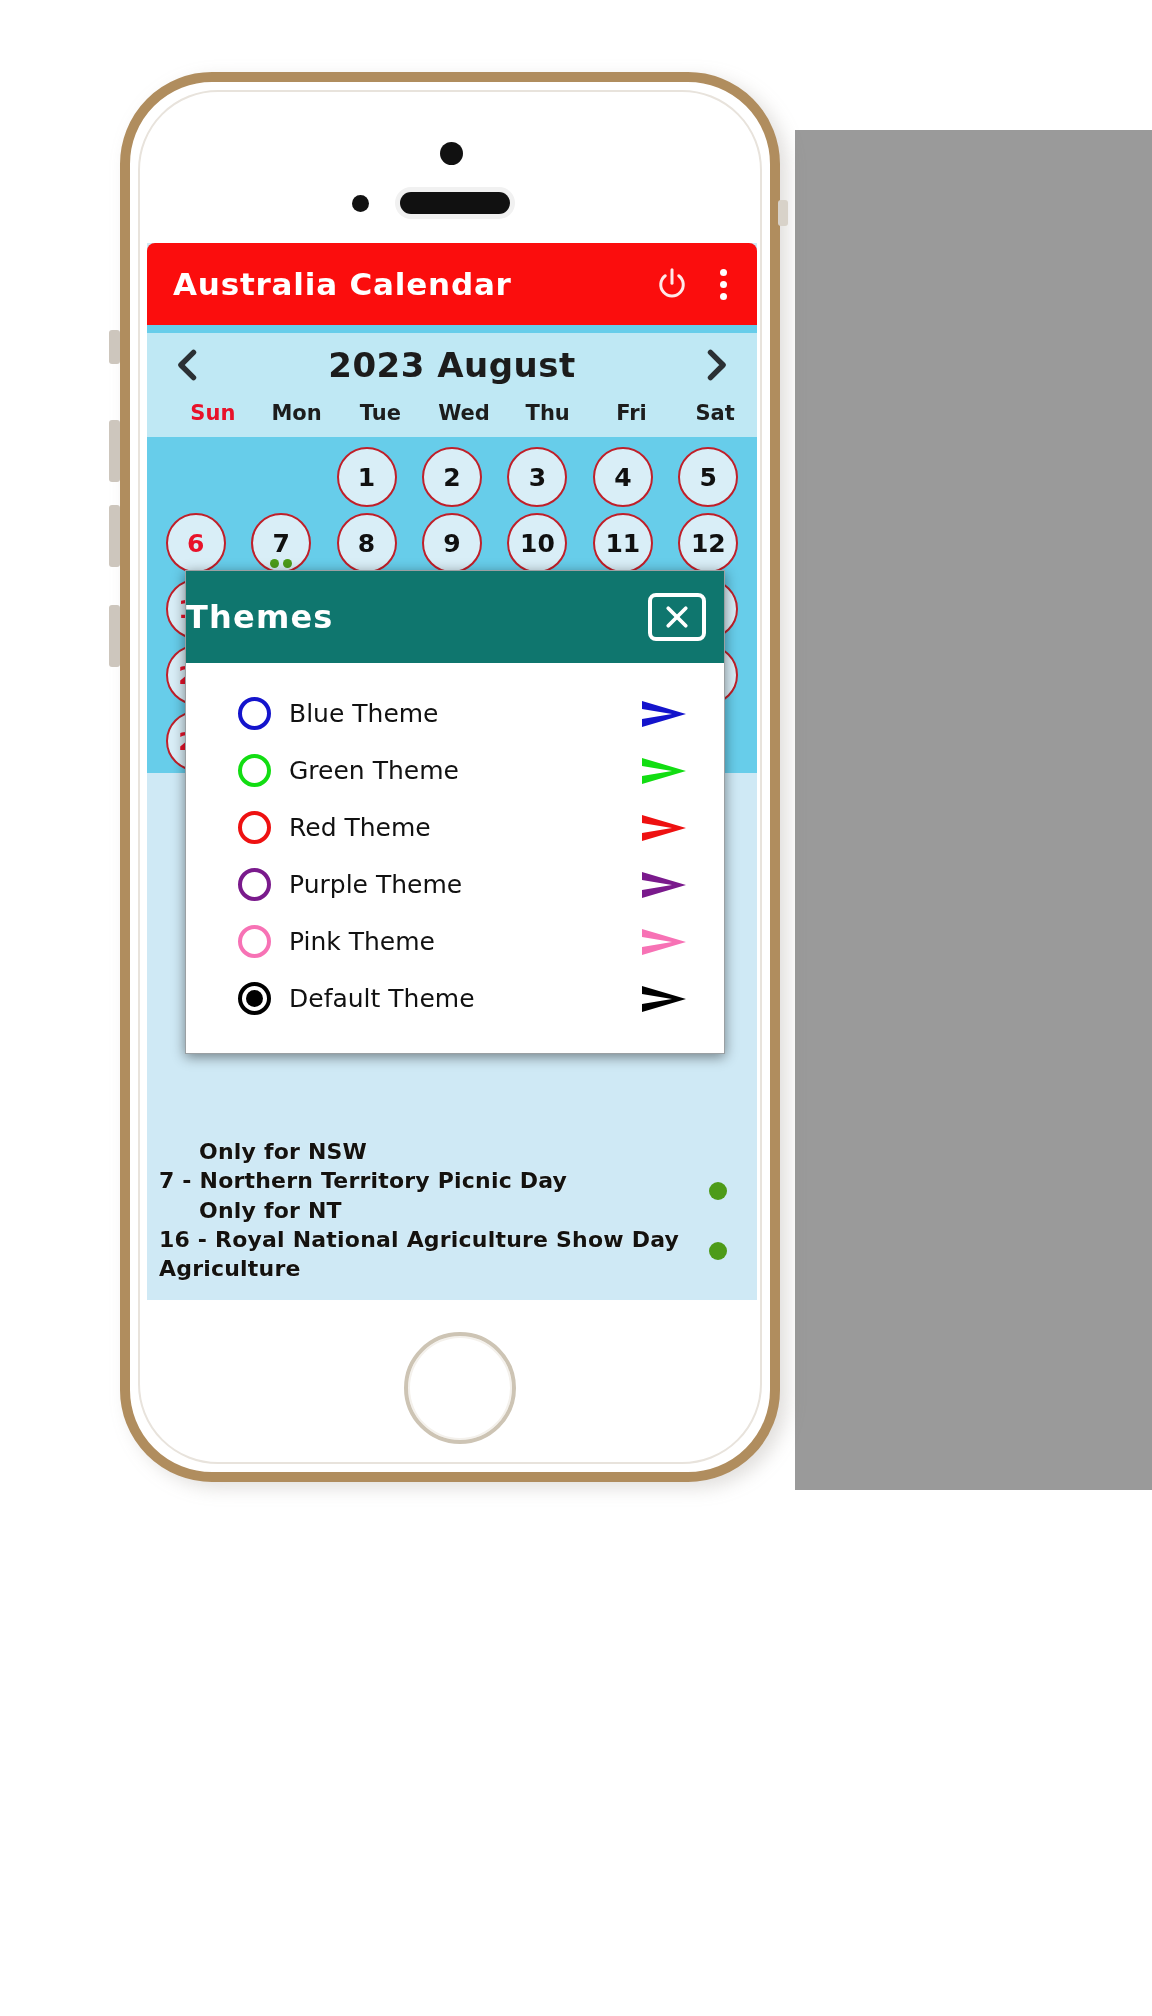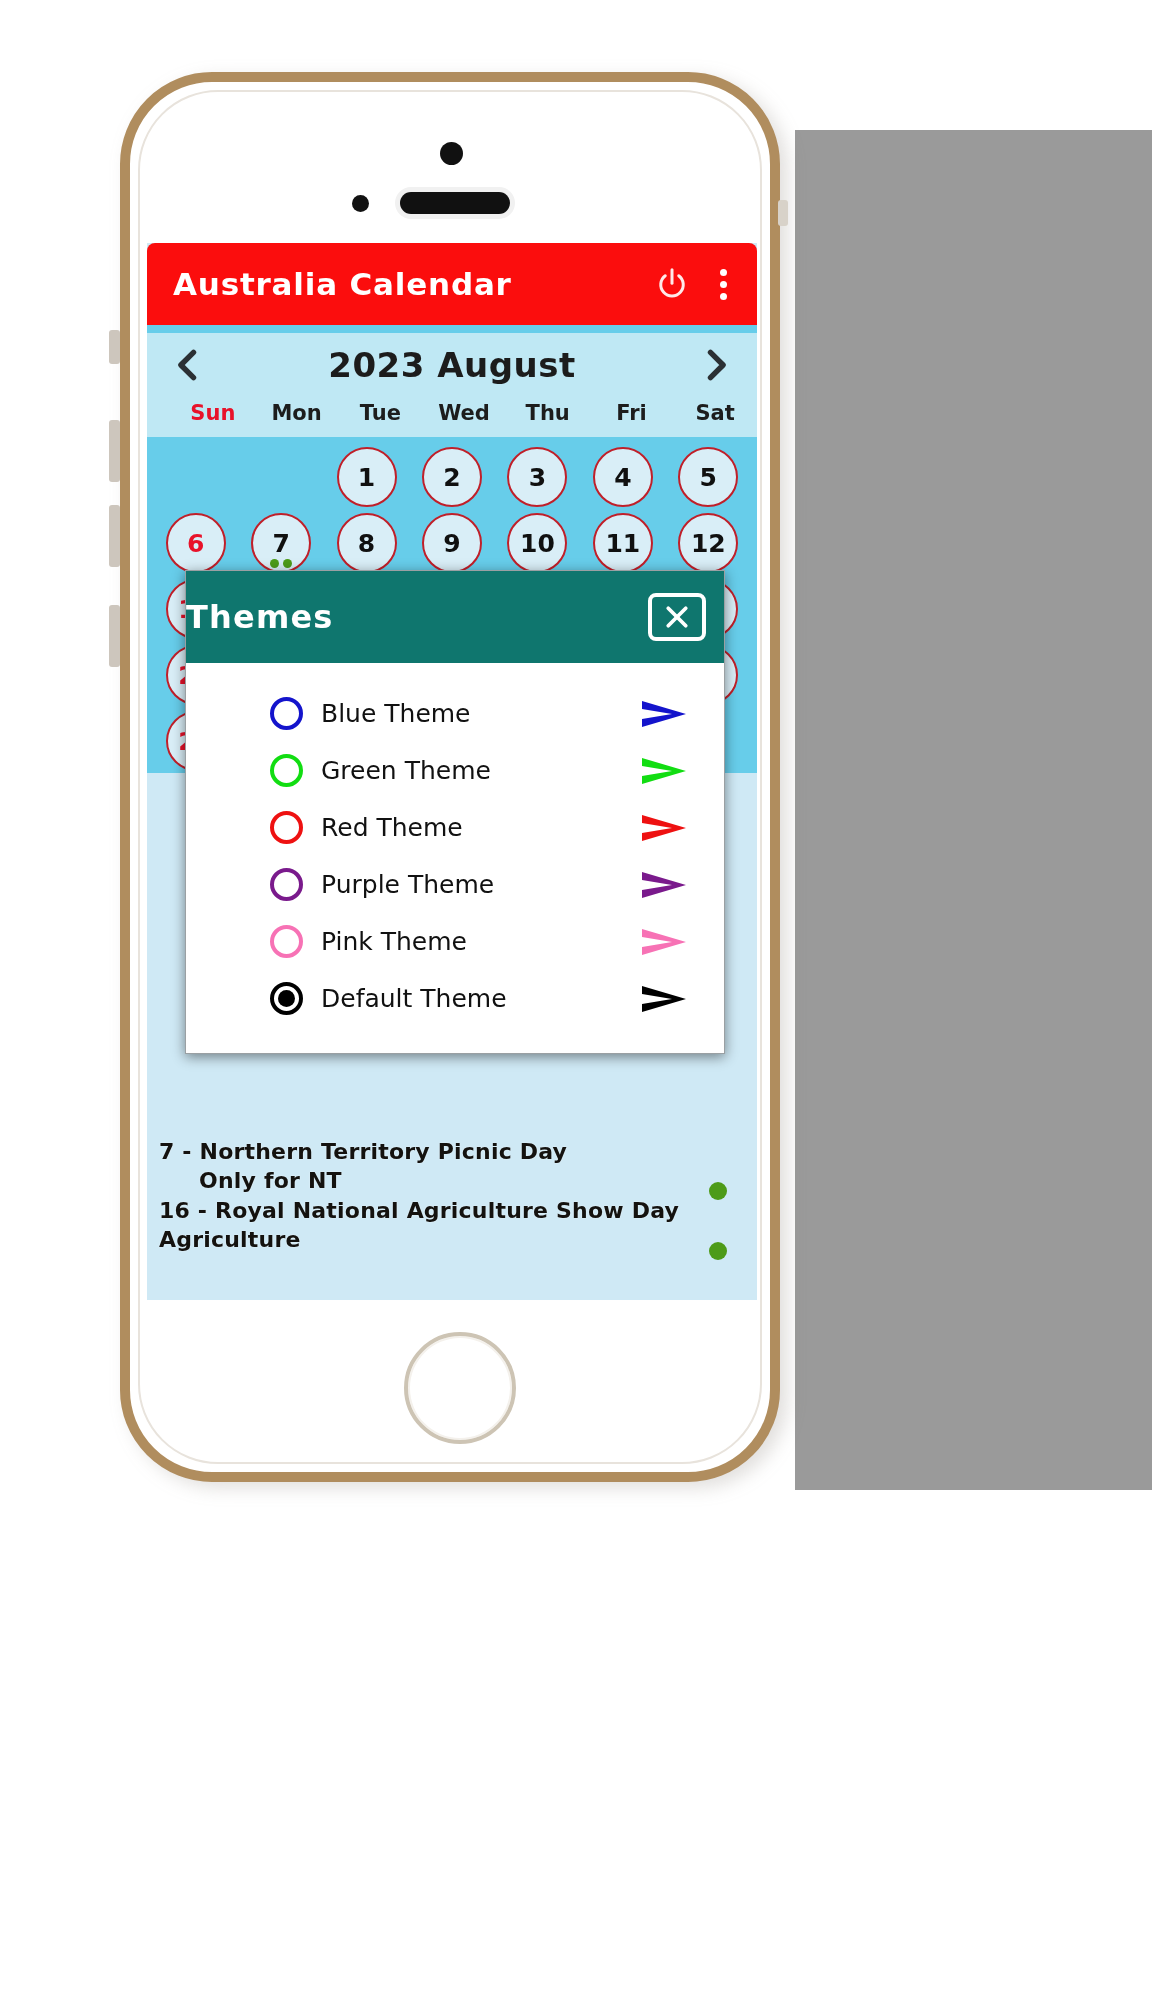--- a/index.html
+++ b/index.html
@@ -297,21 +297,20 @@
     display: flex;
     align-items: center;
     justify-content: center;
     cursor: pointer;
   }
   .dialog-close svg { width: 30px; height: 30px; display:block; }
 
   .theme-list {
     padding: 22px 0 26px 0;
     background: #ffffff;
-    margin-left: 32px;
   }
   .theme-row {
     display: flex;
     align-items: center;
     height: 57px;
     padding: 0 34px 0 52px;
     cursor: pointer;
   }
   .radio {
     width: 33px; height: 33px;
@@ -530,20 +529,21 @@
         <div class="tree" style="left:-10px; top:-10px; width:150px; height:230px; background:#5fa84a;"></div>
 
         <div class="tree" style="left:470px; top:-20px; width:160px; height:240px; background:#63ab4e;"></div>
 
       </div>
 
       <div class="side-dot-r" style="left:562px; top:745px; background:#4d9b18;"></div>
       <div class="side-dot-r" style="left:562px; top:805px; background:#4d9b18;"></div>
 
       <div class="holiday-text" id="holiday-text">
+          <div class="holiday-line indent">Only for NSW</div>
           <div class="holiday-line">7 - Northern Territory Picnic Day</div>
           <div class="holiday-line indent">Only for NT</div>
           <div class="holiday-line">16 - Royal National Agriculture Show Day</div>
           <div class="holiday-line">Agriculture</div>
         </div>
     </div>
 
     <div class="dialog-scrim"></div>
     <div class="dialog">
       <div class="dialog-head">

